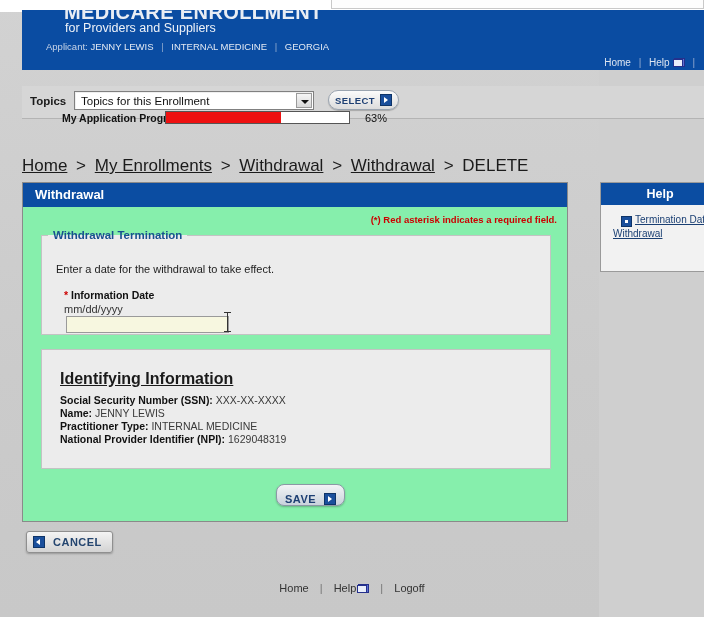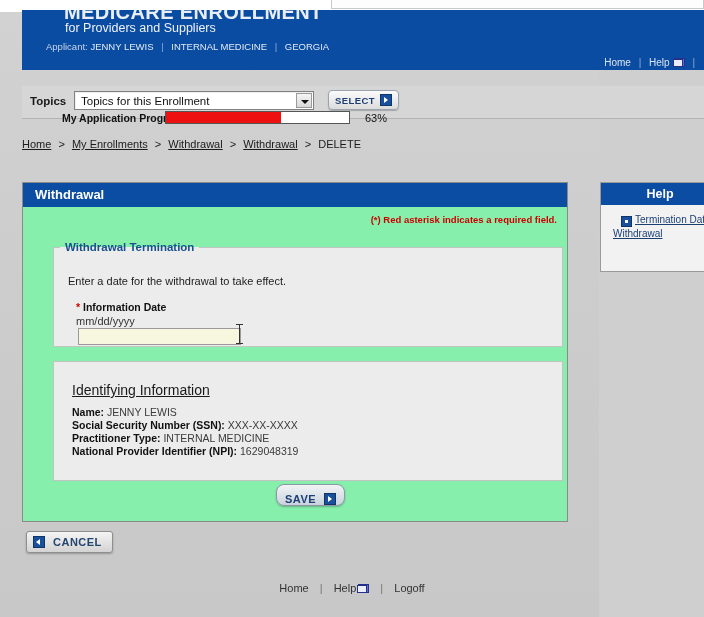--- a/index.html
+++ b/index.html
@@ -96,21 +96,21 @@
     border:1px solid #9a9a9a; box-sizing:border-box;
   }
   .topics-select .arrowbox::after {
     content:""; position:absolute; left:4px; top:6px;
     border-left:4px solid transparent; border-right:4px solid transparent;
     border-top:4px solid #111;
   }
   .select-btn {
     position:absolute; left:306px; top:4px; height:18px; padding:0 6px;
     background: linear-gradient(180deg,#fbfbfb,#dcdcdc);
-    border:1px solid #9aa4b0; border-radius:4px;
+    border:1px solid #9aa4b0; border-radius:10px;
     display:flex; align-items:center; gap:5px;
     box-shadow: 0 1px 1px rgba(0,0,0,.22);
   }
   .select-btn .txt {
     font-size:9.5px; font-weight:bold; color:#1d3f73; letter-spacing:.4px;
   }
   .btn-sq {
     width:10px; height:10px; background:#1a4f9c; border:1px solid #0e3468;
     position:relative; display:inline-block;
   }
@@ -139,22 +139,22 @@
   .progress-fill {
     position:absolute; left:0; top:0; height:100%; width:63%;
     background:#ee1111;
   }
   .progress-pct {
     position:absolute; left:343px; top:2px; font-size:11px; color:#111;
   }
 
   
   .breadcrumb {
-    position:absolute; top:138px; left:22px;
-    font-size:11px; color:#1b1b1b; white-space:nowrap;text-align:center;
+    position:absolute; top:156px; left:22px;
+    font-size:17px; color:#1b1b1b; white-space:nowrap;text-align:center;
   }
   .breadcrumb a { color:#1b1b1b; text-decoration:underline; }
   .breadcrumb .gt { padding:0 4px; text-decoration:none; }
   .breadcrumb .current { text-decoration:none; }
 
   
   .panel {
     position:absolute; top:182px; left:22px; width:546px; height:340px;
     background:#e9e9e9;
     border:1px solid #8a8a8a;
@@ -167,21 +167,21 @@
   .panel-body {
     position:relative; background:#86efac; height:314px;
   }
   .required-note {
     position:absolute; right:10px; top:7px;
     font-size:9.5px; font-weight:bold; color:#cc0000; white-space:nowrap;
   }
 
   fieldset.group {
     position:absolute; border:1px solid #c3c3c3; background:#ececec;
-    margin:12px; padding:0; box-sizing:border-box;
+    margin:0; padding:0; box-sizing:border-box;
   }
   fieldset.group > legend {
     font-size:11.5px; font-weight:bold; color:#18508f;
     padding:0 5px; margin-left:6px;
   }
   .grp1 { left:18px; top:22px; width:510px; height:106px; }
   .grp2 { left:18px; top:142px; width:510px; height:120px; }
 
   .instr {
     position:absolute; left:14px; top:22px; font-size:11px; color:#222;
@@ -206,21 +206,21 @@
     content:""; position:absolute; left:0; width:7px; height:1px; background:#333;
   }
   .caret::before { top:0; }
   .caret::after { bottom:0; }
   .caret span {
     position:absolute; left:3px; top:0; width:1px; height:20px; background:#333;
   }
 
   .subhead {
     position:absolute; left:18px; top:20px;
-    font-size:14px; font-weight:normal; color:#1a1a1a;
+    font-size:16px; font-weight:bold; color:#1a1a1a;
     text-decoration:underline;
   }
   .idinfo {
     position:absolute; left:18px; top:44px;
     font-size:10.5px; color:#222; line-height:13px;
   }
   .idinfo .k { font-weight:bold; color:#111; }
   .idinfo .v { color:#3a3a3a; }
 
   .save-btn {
@@ -362,26 +362,26 @@
             <span></span>
           </div>
       </fieldset>
 
       <fieldset class="group grp2">
 
         <div class="subhead">Identifying Information</div>
 
         <div class="idinfo">
           <div>
+            <span class="k">Social Security Number (SSN):</span>
+            <span class="v">XXX-XX-XXXX</span>
+          </div>
+          <div>
             <span class="k">Name:</span>
             <span class="v">JENNY  LEWIS</span>
-          </div>
-          <div>
-            <span class="k">Social Security Number (SSN):</span>
-            <span class="v">XXX-XX-XXXX</span>
           </div>
           <div>
             <span class="k">Practitioner Type:</span>
             <span class="v">INTERNAL MEDICINE</span>
           </div>
           <div>
             <span class="k">National Provider Identifier (NPI):</span>
             <span class="v">1629048319</span>
           </div>
         </div>

